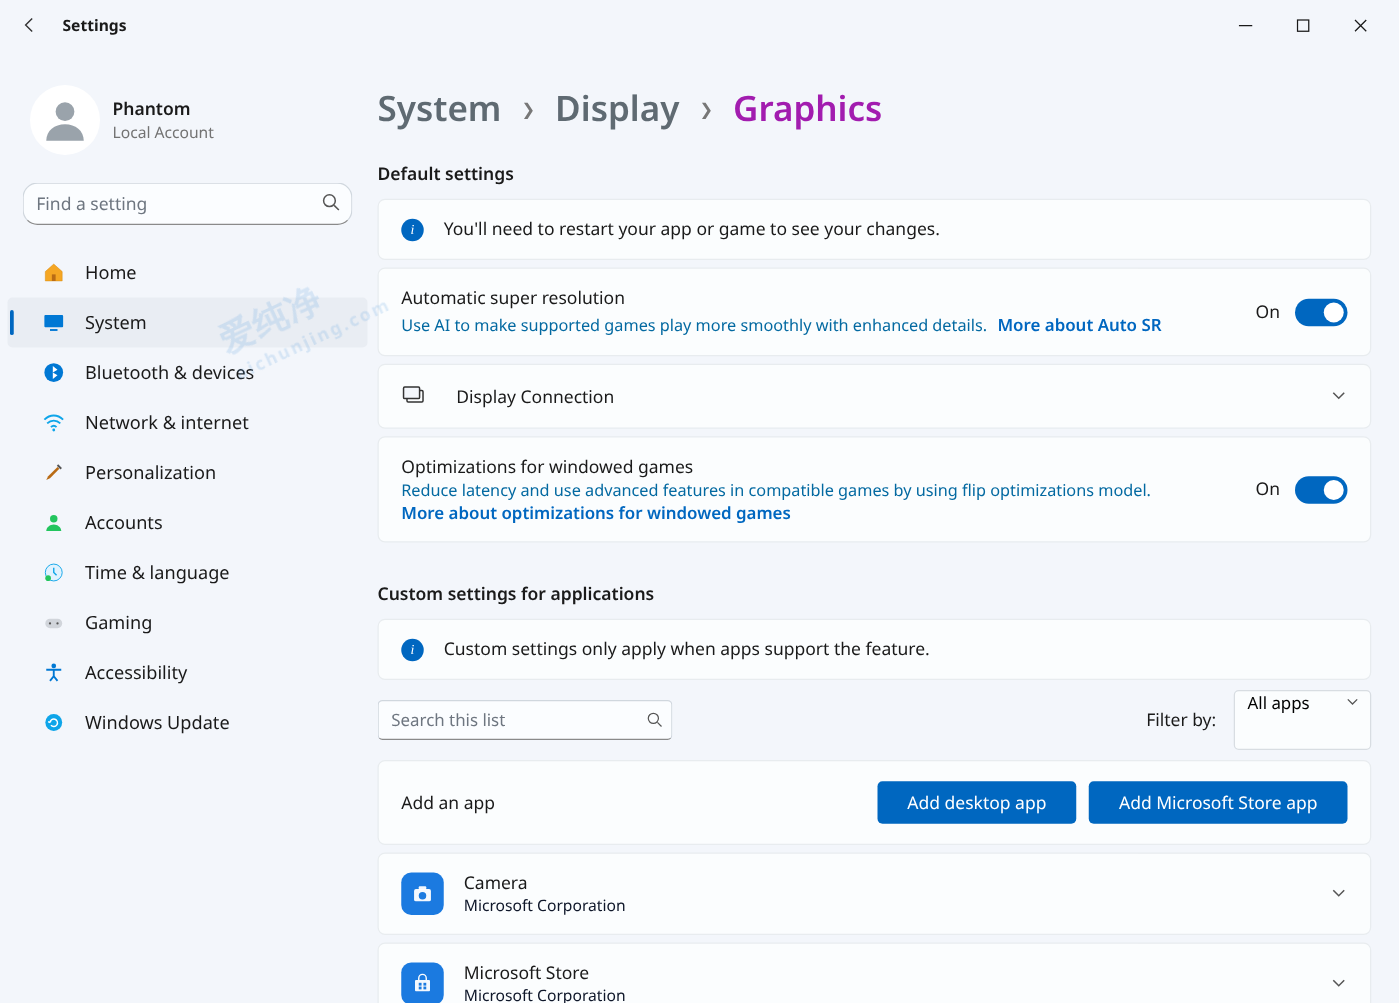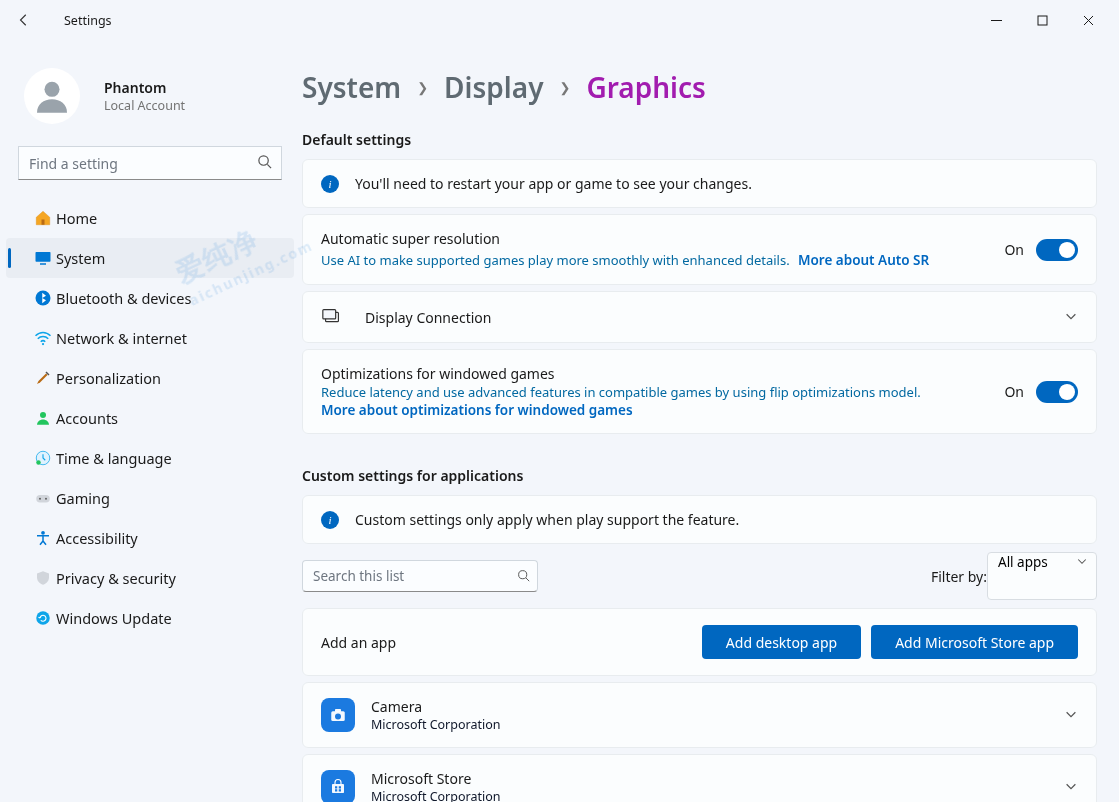--- a/index.html
+++ b/index.html
@@ -1,37 +1,37 @@
 <!DOCTYPE html>
 <html><head>
 <meta charset="utf-8">
 <style>
   * { box-sizing: border-box; margin: 0; padding: 0; font-family: "Segoe UI", system-ui, sans-serif; }
   html, body { width: 1119px; height: 802px; background: #f3f6fb; overflow: hidden; }
   .titlebar { height: 40px; display: flex; align-items: center; padding: 0 8px; }
   .back-btn { width: 32px; height: 32px; display:flex; align-items:center; justify-content:center; color:#333; border-radius:4px; }
-  .app-title { margin-left: 24px; font-size: 12.5px; color:#1a1a1a; }
+  .app-title { margin-left: 10px; font-size: 12.5px; color:#1a1a1a;font-weight:bold; }
   .win-controls { margin-left:auto; display:flex; }
   .win-btn { width:46px; height:32px; display:flex; align-items:center; justify-content:center; color:#1a1a1a; }
 
   .body-area { display:flex; height:calc(100% - 40px); }
   .sidebar { width: 300px; padding: 12px 0 0 0; }
-  .profile { display:flex; align-items:center; gap:24px; padding: 16px 20px 22px 24px; }
+  .profile { display:flex; align-items:center; gap:10px; padding: 16px 20px 22px 24px; }
   .avatar { width:56px; height:56px; border-radius:50%; background:#fff; display:flex; align-items:center; justify-content:center; }
   .avatar-inner { width:40px; height:40px; fill:#9aa3ab; }
   .profile-name { font-size:14px; font-weight:600; color:#1a1a1a; }
   .profile-sub { font-size:12.5px; color:#737373; }
 
   .search-wrap { margin: 0 18px 18px 18px; position:relative; }
-  .search-input { width:100%; height:34px; border:1px solid #d0d7de; border-bottom:1.5px solid #8a8a8a; border-radius:0; background:#fbfdff; padding: 0 36px 0 10px; font-size:14px; color:#333; outline:none; }
+  .search-input { width:100%; height:34px; border:1px solid #d0d7de; border-bottom:1.5px solid #8a8a8a; border-radius:12px; background:#fbfdff; padding: 0 36px 0 10px; font-size:14px; color:#333; outline:none; }
   .search-input::placeholder { color:#6e7680; }
   .search-ico { position:absolute; right:10px; top:50%; transform:translateY(-50%); color:#555; }
 
   .nav { list-style:none; }
-  .nav li { display:flex; align-items:center; gap:4px; height:40px; padding:0 12px 0 28px; font-size:14.5px; color:#1a1a1a; border-radius:4px; margin:0 6px; cursor:default; }
+  .nav li { display:flex; align-items:center; gap:16px; height:40px; padding:0 12px 0 28px; font-size:14.5px; color:#1a1a1a; border-radius:4px; margin:0 6px; cursor:default; }
   .nav li.active { background:#e9edf3; position:relative; }
   .nav li.active::before { content:""; position:absolute; left:2px; top:10px; bottom:10px; width:3px; background:#0067c0; border-radius:2px; }
   .nav .ico { width:18px; height:18px; display:flex; align-items:center; justify-content:center; }
 
   .main { flex:1; padding: 0 22px 0 2px; overflow-y:auto; }
   .breadcrumb { display:flex; align-items:center; gap:16px; padding: 28px 0 14px 0; }
   .breadcrumb .crumb { font-size:28px; color:#5f6a72; font-weight:600; }
   .breadcrumb .crumb.current { color:#a21caf; }
   .breadcrumb .chev { color:#777; font-size:13px; }
 
@@ -44,21 +44,21 @@
   .card-sub { font-size:13px; color:#0369a1; }
   .card-text { flex:1; }
   .link { color:#0067c0; font-weight:600; font-size:13.5px; }
   .toggle-group { display:flex; align-items:center; gap:12px; }
   .toggle-label { font-size:14px; color:#1a1a1a; }
   .toggle { width:42px; height:22px; border-radius:11px; background:#0067c0; position:relative; }
   .toggle::after { content:""; position:absolute; right:3px; top:3px; width:16px; height:16px; background:#fff; border-radius:50%; }
   .disp-ico { width:22px; height:22px; color:#333; }
   .chevron { color:#555; }
 
-  .filter-row { display:flex; align-items:center; margin:8px 0; }
+  .filter-row { display:flex; align-items:center; gap:14px; margin:8px 0; }
   .small-search { position:relative; width:236px; }
   .small-search input { width:100%; height:32px; border:1px solid #d0d7de; border-bottom:1.5px solid #8a8a8a; border-radius:4px; background:#fbfdff; padding:0 30px 0 10px; font-size:13.5px; outline:none; }
   .small-search input::placeholder { color:#6e7680; }
   .small-search .sico { position:absolute; right:8px; top:50%; transform:translateY(-50%); color:#555; }
   .filter-label { margin-left:auto; font-size:14px; color:#1a1a1a; }
   .filter-select { height:48px; border:1px solid #d8dde2; border-radius:4px; background:#fbfdfe; padding:0 30px 0 10px; font-size:13.5px; min-width:110px; position:relative; display:flex; align-items:flex-start; }
   .filter-select .dchev { position:absolute; right:8px; color:#555; }
 
   .add-row { display:flex; align-items:center; padding:16px 18px; }
   .add-label { font-size:14px; color:#1a1a1a; }
@@ -210,28 +210,20 @@
             <svg width="18" height="18" viewBox="0 0 24 24">
               <circle cx="12" cy="5" r="2.5" fill="#0078d4"></circle>
               <path d="M4 9h16M12 9v7M8 21l4-5 4 5" stroke="#0078d4" stroke-width="2" fill="none"></path>
             </svg>
           </span>
           <span>Accessibility</span>
         </li>
       <li>
           <span class="ico">
             <svg width="18" height="18" viewBox="0 0 24 24">
-              <path d="M12 3l8 3v5c0 5-3 8-8 10-5-2-8-5-8-10V6z" fill="#d1d5db"></path>
-            </svg>
-          </span>
-          <span>Privacy &amp; security</span>
-        </li>
-      <li>
-          <span class="ico">
-            <svg width="18" height="18" viewBox="0 0 24 24">
               <circle cx="12" cy="12" r="9" fill="#0ea5e9"></circle>
               <path d="M8 12a4 4 0 1 1 1 3M8 12l-2-1m2 1l1-2" stroke="#fff" stroke-width="1.5" fill="none"></path>
             </svg>
           </span>
           <span>Windows Update</span>
         </li>
     </ul>
   </div>
 
   <div class="main">
@@ -295,21 +287,21 @@
           <div class="toggle"></div>
         </div>
       </div>
     </div>
 
     <div class="section-h" style="margin-top:32px">Custom settings for applications</div>
 
     <div class="card">
       <div class="card-row">
         <div class="info-badge">i</div>
-        <div class="card-title">Custom settings only apply when play support the feature.</div>
+        <div class="card-title">Custom settings only apply when apps support the feature.</div>
       </div>
     </div>
 
     <div class="filter-row">
       <div class="small-search">
         <input placeholder="Search this list" style="">
         <span class="sico"><svg width="13" height="13" viewBox="0 0 16 16">
               <circle cx="7" cy="7" r="5" stroke="#555" stroke-width="1.2" fill="none"></circle>
               <path d="M11 11 L15 15" stroke="#555" stroke-width="1.2"></path>
             </svg></span>

